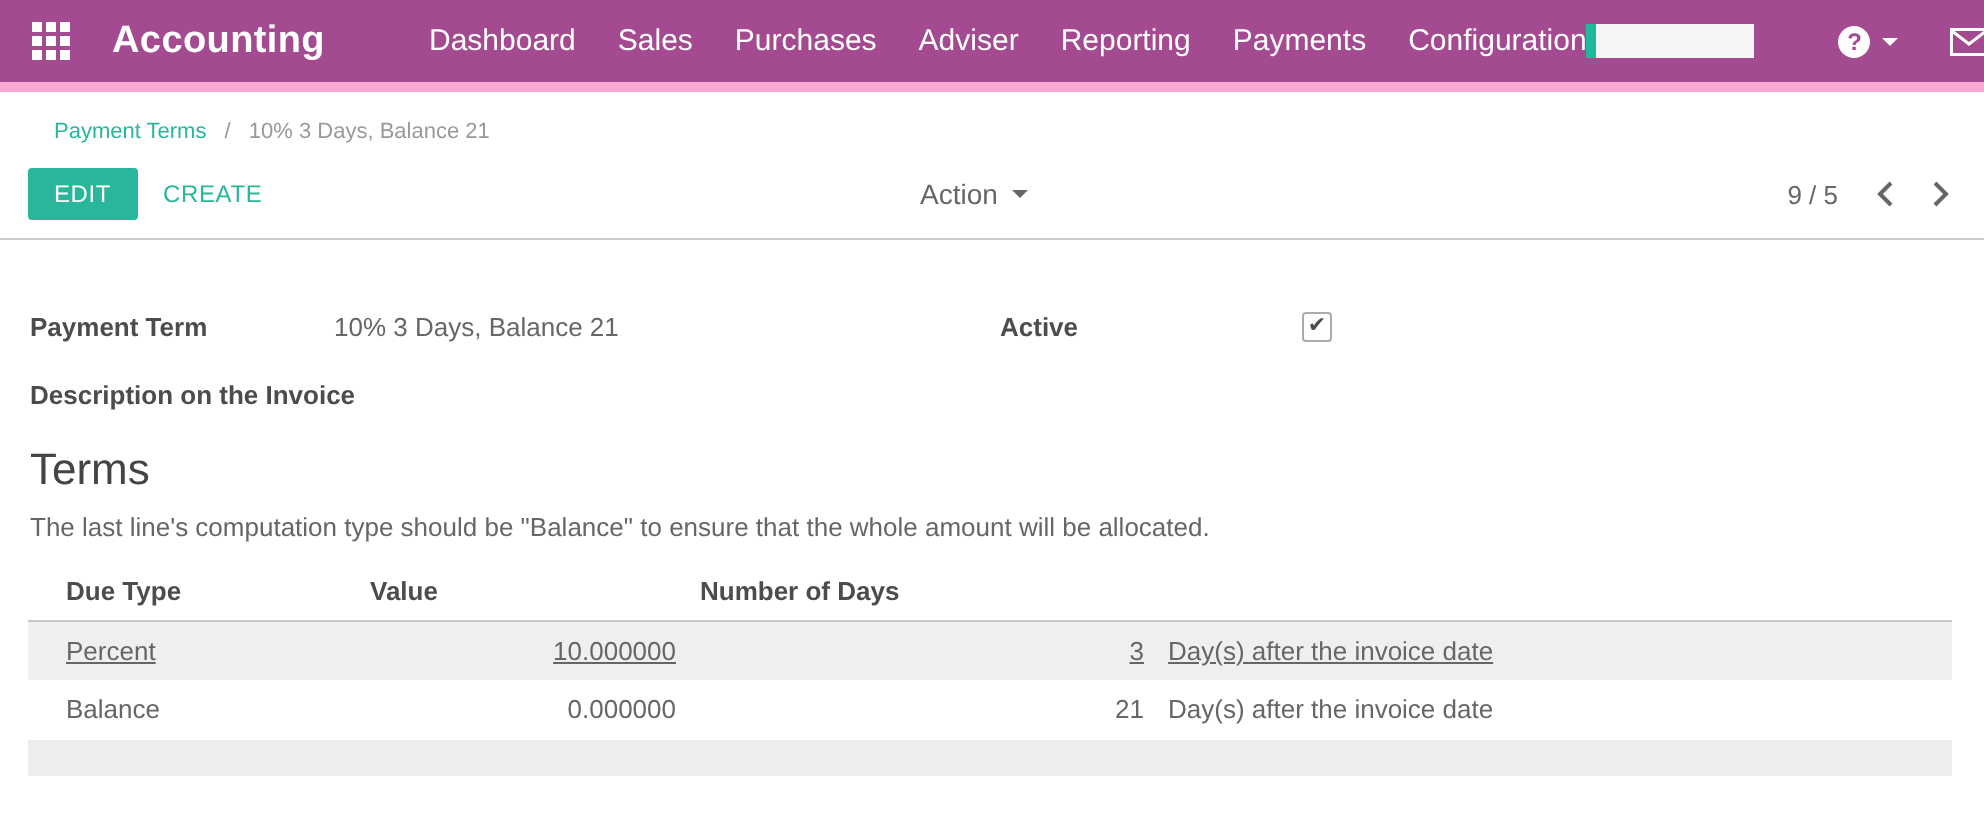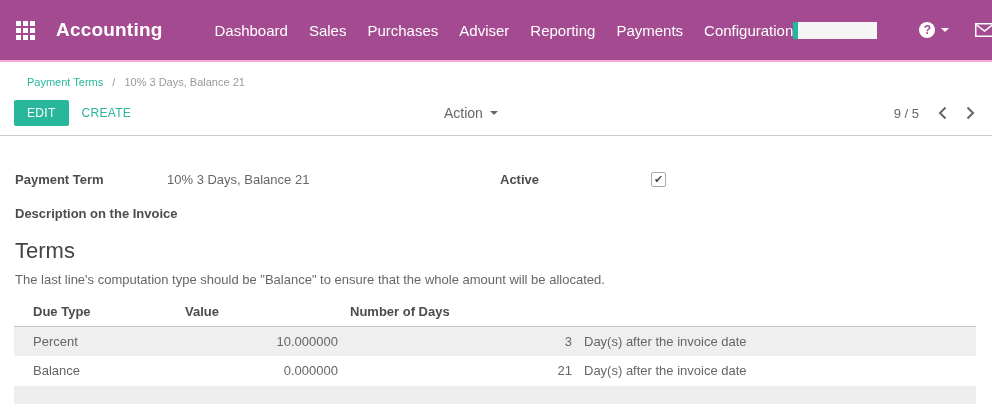--- a/index.html
+++ b/index.html
@@ -6,22 +6,22 @@
   html, body { margin: 0; padding: 0; }
   body {
     width: 992px; height: 408px; overflow: hidden;
     background: #ffffff;
     font-family: "Liberation Sans", sans-serif;
     color: #666666;
   }
 
   
   .topbar {
-    height: 62px; background: #a34a90;
-    border-bottom: 2px solid #f9a8d4;
+    height: 46px; background: #a34a90;
+    border-bottom: 5px solid #f9a8d4;
     display: flex; align-items: center;
     padding: 0 17px 0 16px;
   }
   .apps-icon {
     width: 19px; height: 19px; display: grid;
     grid-template-columns: repeat(3, 5px); grid-template-rows: repeat(3, 5px);
     gap: 2px; cursor: pointer; flex: none;
   }
   .apps-icon span { background: #ffffff; }
   .app-title {
@@ -69,21 +69,21 @@
     background: #28b79b; color: #ffffff; border: none; border-radius: 2px;
     font-size: 12px; font-family: inherit; height: 26px; padding: 0 13px;
     cursor: pointer; letter-spacing: 0.3px;
   }
   .btn-create {
     background: none; border: none; color: #28b79b; font-size: 12px;
     font-family: inherit; margin-left: 7px; padding: 0 6px; cursor: pointer;
     letter-spacing: 0.3px;
   }
   .action-dd {
-    position: absolute; left: 444px; top: 0; height: 26px;
+    position: absolute; left: 460px; top: 0; height: 26px;
     display: flex; align-items: center; cursor: pointer;
     color: #666666; font-size: 14px;
   }
   .action-dd .caret-down { border-top-color: #666666; margin-left: 7px; }
   .pager { margin-left: auto; display: flex; align-items: center; }
   .pager .pager-value { font-size: 13px; color: #666666; }
   .pager .pg-btn { background: none; border: none; padding: 0; margin-left: 19px; cursor: pointer; display: flex; align-items: center; }
 
   .top-divider { border-bottom: 1px solid #cccccc; margin-top: 9px; }
 
@@ -116,21 +116,21 @@
   table.terms col.c2 { width: 165px; }
   table.terms col.c3 { width: 234px; }
   table.terms thead th {
     font-weight: bold; color: #4c4c4c; text-align: left;
     padding: 5px 6px 7px 6px; border-bottom: 1px solid #c7c7c7;
   }
   table.terms thead th.first { padding-left: 19px; }
   table.terms tbody td { color: #666666; padding: 7px 6px; height: 29px; }
   table.terms tbody td.first { padding-left: 19px; }
   table.terms td.num { text-align: right; }
-  table.terms tr.striped { background: #efefef; }
+  table.terms tr.striped { background: #efefef; text-decoration: underline; }
   .table-footer-strip { height: 18px; background: #eeeeee; margin: 1px 16px 0 14px; }
 </style>
 </head>
 <body>
 
 <header class="topbar">
   <div class="apps-icon">
     <span></span>
       <span></span>
       <span></span>

